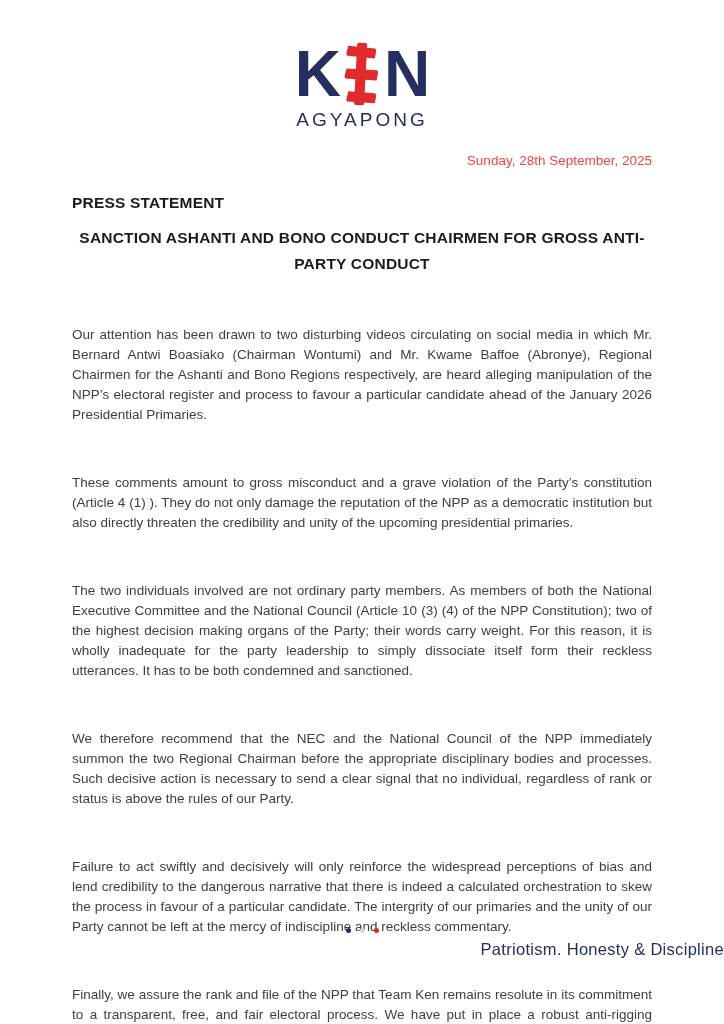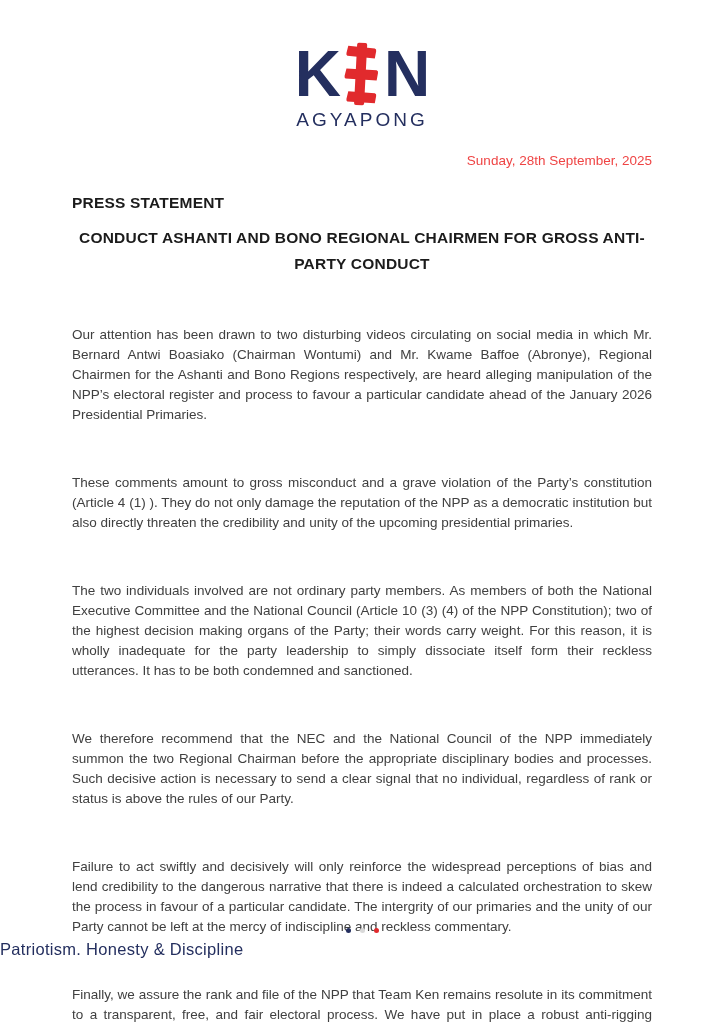--- a/index.html
+++ b/index.html
@@ -84,21 +84,21 @@
   
   .signature { margin-top: 12px; font-size: 13.5px; line-height: 20px; color: var(--text); }
   .signature .sig-label { font-weight: bold; color: #222222; }
 
   
   .footer {
     position: absolute;
     top: 928px;
     left: 0;
     width: 100%;
-    text-align: left;
+    text-align: right;
   }
   .dots { display: flex; justify-content: center; gap: 9px; margin-bottom: 7px; }
   .dot { width: 5px; height: 5px; border-radius: 50%; display: inline-block; }
   .dot-navy { background: var(--navy); }
   .dot-gray { background: var(--dot-gray); }
   .dot-red  { background: var(--red); }
   .tagline { font-size: 16.5px; color: var(--navy); letter-spacing: 0.3px; }
 </style>
 </head>
 <body>
@@ -120,21 +120,21 @@
     </div>
     <div class="logo-sub">AGYAPONG</div>
   </header>
 
   <div class="content">
 
     <div class="date-line">Sunday, 28th September, 2025</div>
 
     <h1 class="press-heading">PRESS STATEMENT</h1>
 
-    <h2 class="statement-title">CONDUCT ASHANTI AND BONO REGIONAL CHAIRMEN FOR GROSS ANTI-PARTY CONDUCT</h2>
+    <h2 class="statement-title">SANCTION ASHANTI AND BONO CONDUCT CHAIRMEN FOR GROSS ANTI-PARTY CONDUCT</h2>
 
     <section class="body-text">
       <p>Our attention has been drawn to two disturbing videos circulating on social media in which Mr. Bernard Antwi Boasiako (Chairman Wontumi) and Mr. Kwame Baffoe (Abronye), Regional Chairmen for the Ashanti and Bono Regions respectively, are heard alleging manipulation of the NPP’s electoral register and process to favour a particular candidate ahead of the January 2026 Presidential Primaries.</p>
       <p>These comments amount to gross misconduct and a grave violation of the Party’s constitution (Article 4 (1) ). They do not only damage the reputation of the NPP as a democratic institution but also directly threaten the credibility and unity of the upcoming presidential primaries.</p>
       <p>The two individuals involved are not ordinary party members. As members of both the National Executive Committee and the National Council (Article 10 (3) (4) of the NPP Constitution); two of the highest decision making organs of the Party; their words carry weight. For this reason, it is wholly inadequate for the party leadership to simply dissociate itself form their reckless utterances. It has to be both condemned and sanctioned.</p>
       <p>We therefore recommend that the NEC and the National Council of the NPP immediately summon the two Regional Chairman before the appropriate disciplinary bodies and processes. Such decisive action is necessary to send a clear signal that no individual, regardless of rank or status is above the rules of our Party.</p>
       <p>Failure to act swiftly and decisively will only reinforce the widespread perceptions of bias and lend credibility to the dangerous narrative that there is indeed a calculated orchestration to skew the process in favour of a particular candidate. The intergrity of our primaries and the unity of our Party cannot be left at the mercy of indiscipline and reckless commentary.</p>
       <p class="final">Finally, we assure the rank and file of the NPP that Team Ken remains resolute in its commitment to a transparent, free, and fair electoral process. We have put in place a robust anti-rigging architecture to safeguard the sanctity and integrity of the upcoming primaries, and we call on all party faithful to remain vigilant.</p>
     </section>
 

